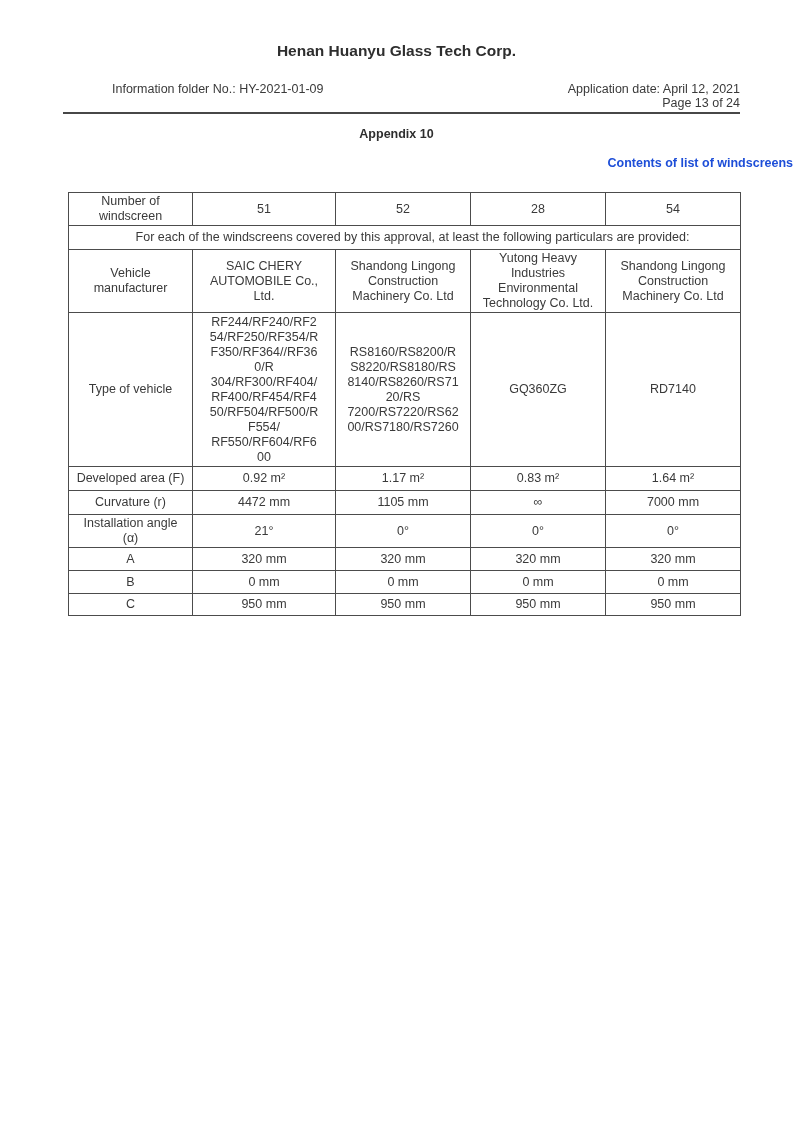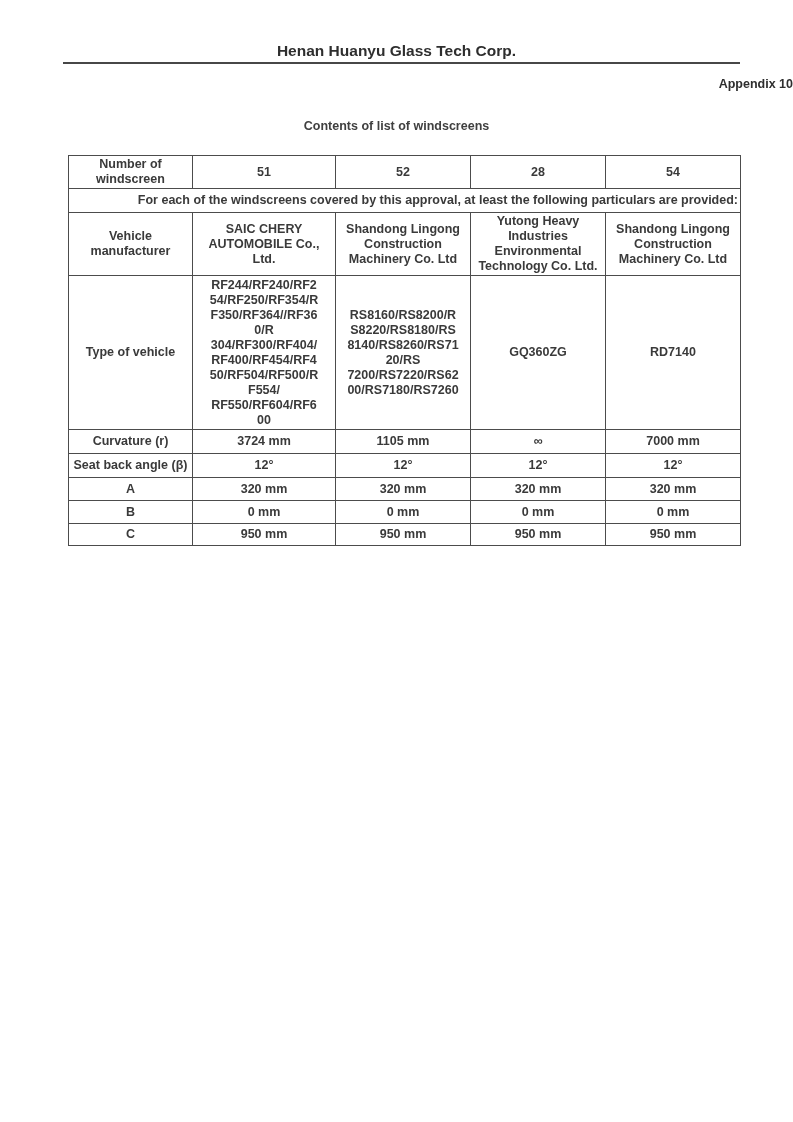--- a/index.html
+++ b/index.html
@@ -29,64 +29,70 @@
     color:#3a3a3a;
   }
   .meta-right { text-align:right; }
   .header-rule {
     border:none;
     border-top:2px solid #474747;
     margin:2px 53px 0 63px;
   }
   .appendix-title {
     margin-top:13px;
+    text-align:center;
+    font-weight:bold;
+    font-size:12.5px;
+    color:#2e2e2e;
+  }
+  .appendix-subtitle {
+    margin-top:15px;
     text-align:right;
     font-weight:bold;
     font-size:12.5px;
-    color:#2e2e2e;
-  }
-  .appendix-subtitle {
-    margin-top:28px;
-    text-align:center;
-    font-weight:bold;
-    font-size:12.5px;
-    color:#404040;
+    color:#1d4ed8;
   }
 
   table.ws {
     margin:22px 0 0 68px;
     width:672px;
     border-collapse:collapse;
     table-layout:fixed;
     font-size:12.5px;
     color:#3a3a3a;
-    font-weight:bold;
   }
   table.ws td {
     border:1px solid #4c4c4c;
     text-align:center;
     vertical-align:middle;
     white-space:pre-line;
     line-height:15px;
     padding:1px 2px;
     overflow:hidden;
   }
   table.ws td.note {
-    text-align:right;
+    text-align:center;
     padding-left:18px;
     white-space:normal;
   }
 </style>
 </head>
 <body>
 
 <div class="page">
 
   <div class="company-title">Henan Huanyu Glass Tech Corp.</div>
 
+  <div class="meta-row">
+    <div>Information folder No.: HY-2021-01-09</div>
+    <div class="meta-right">
+      <div>Application date: April 12, 2021</div>
+      <div>Page 13 of 24</div>
+    </div>
+  </div>
 
   <hr class="header-rule">
 
   <div class="appendix-title">Appendix 10</div>
   <div class="appendix-subtitle">Contents of list of windscreens</div>
 
   <table class="ws">
     <colgroup>
       <col style="width:124px">
         <col style="width:143px">
@@ -138,32 +144,40 @@
         <td>RS8160/RS8200/R
 S8220/RS8180/RS
 8140/RS8260/RS71
 20/RS
 7200/RS7220/RS62
 00/RS7180/RS7260</td>
         <td>GQ360ZG</td>
         <td>RD7140</td>
       </tr>
       <tr style="height:24px">
+        <td>Developed area (F)</td>
+        <td>0.92 m²</td>
+        <td>1.17 m²</td>
+        <td>0.83 m²</td>
+        <td>1.64 m²</td>
+      </tr>
+      <tr style="height:24px">
         <td>Curvature (r)</td>
-        <td>3724 mm</td>
+        <td>4472 mm</td>
         <td>1105 mm</td>
         <td>∞</td>
         <td>7000 mm</td>
       </tr>
-      <tr style="height:24px">
-        <td>Seat back angle (β)</td>
-        <td>12°</td>
-        <td>12°</td>
-        <td>12°</td>
-        <td>12°</td>
+      <tr style="height:32px">
+        <td>Installation angle
+(α)</td>
+        <td>21°</td>
+        <td>0°</td>
+        <td>0°</td>
+        <td>0°</td>
       </tr>
       <tr style="height:23px">
         <td>A</td>
         <td>320 mm</td>
         <td>320 mm</td>
         <td>320 mm</td>
         <td>320 mm</td>
       </tr>
       <tr style="height:23px">
         <td>B</td>

